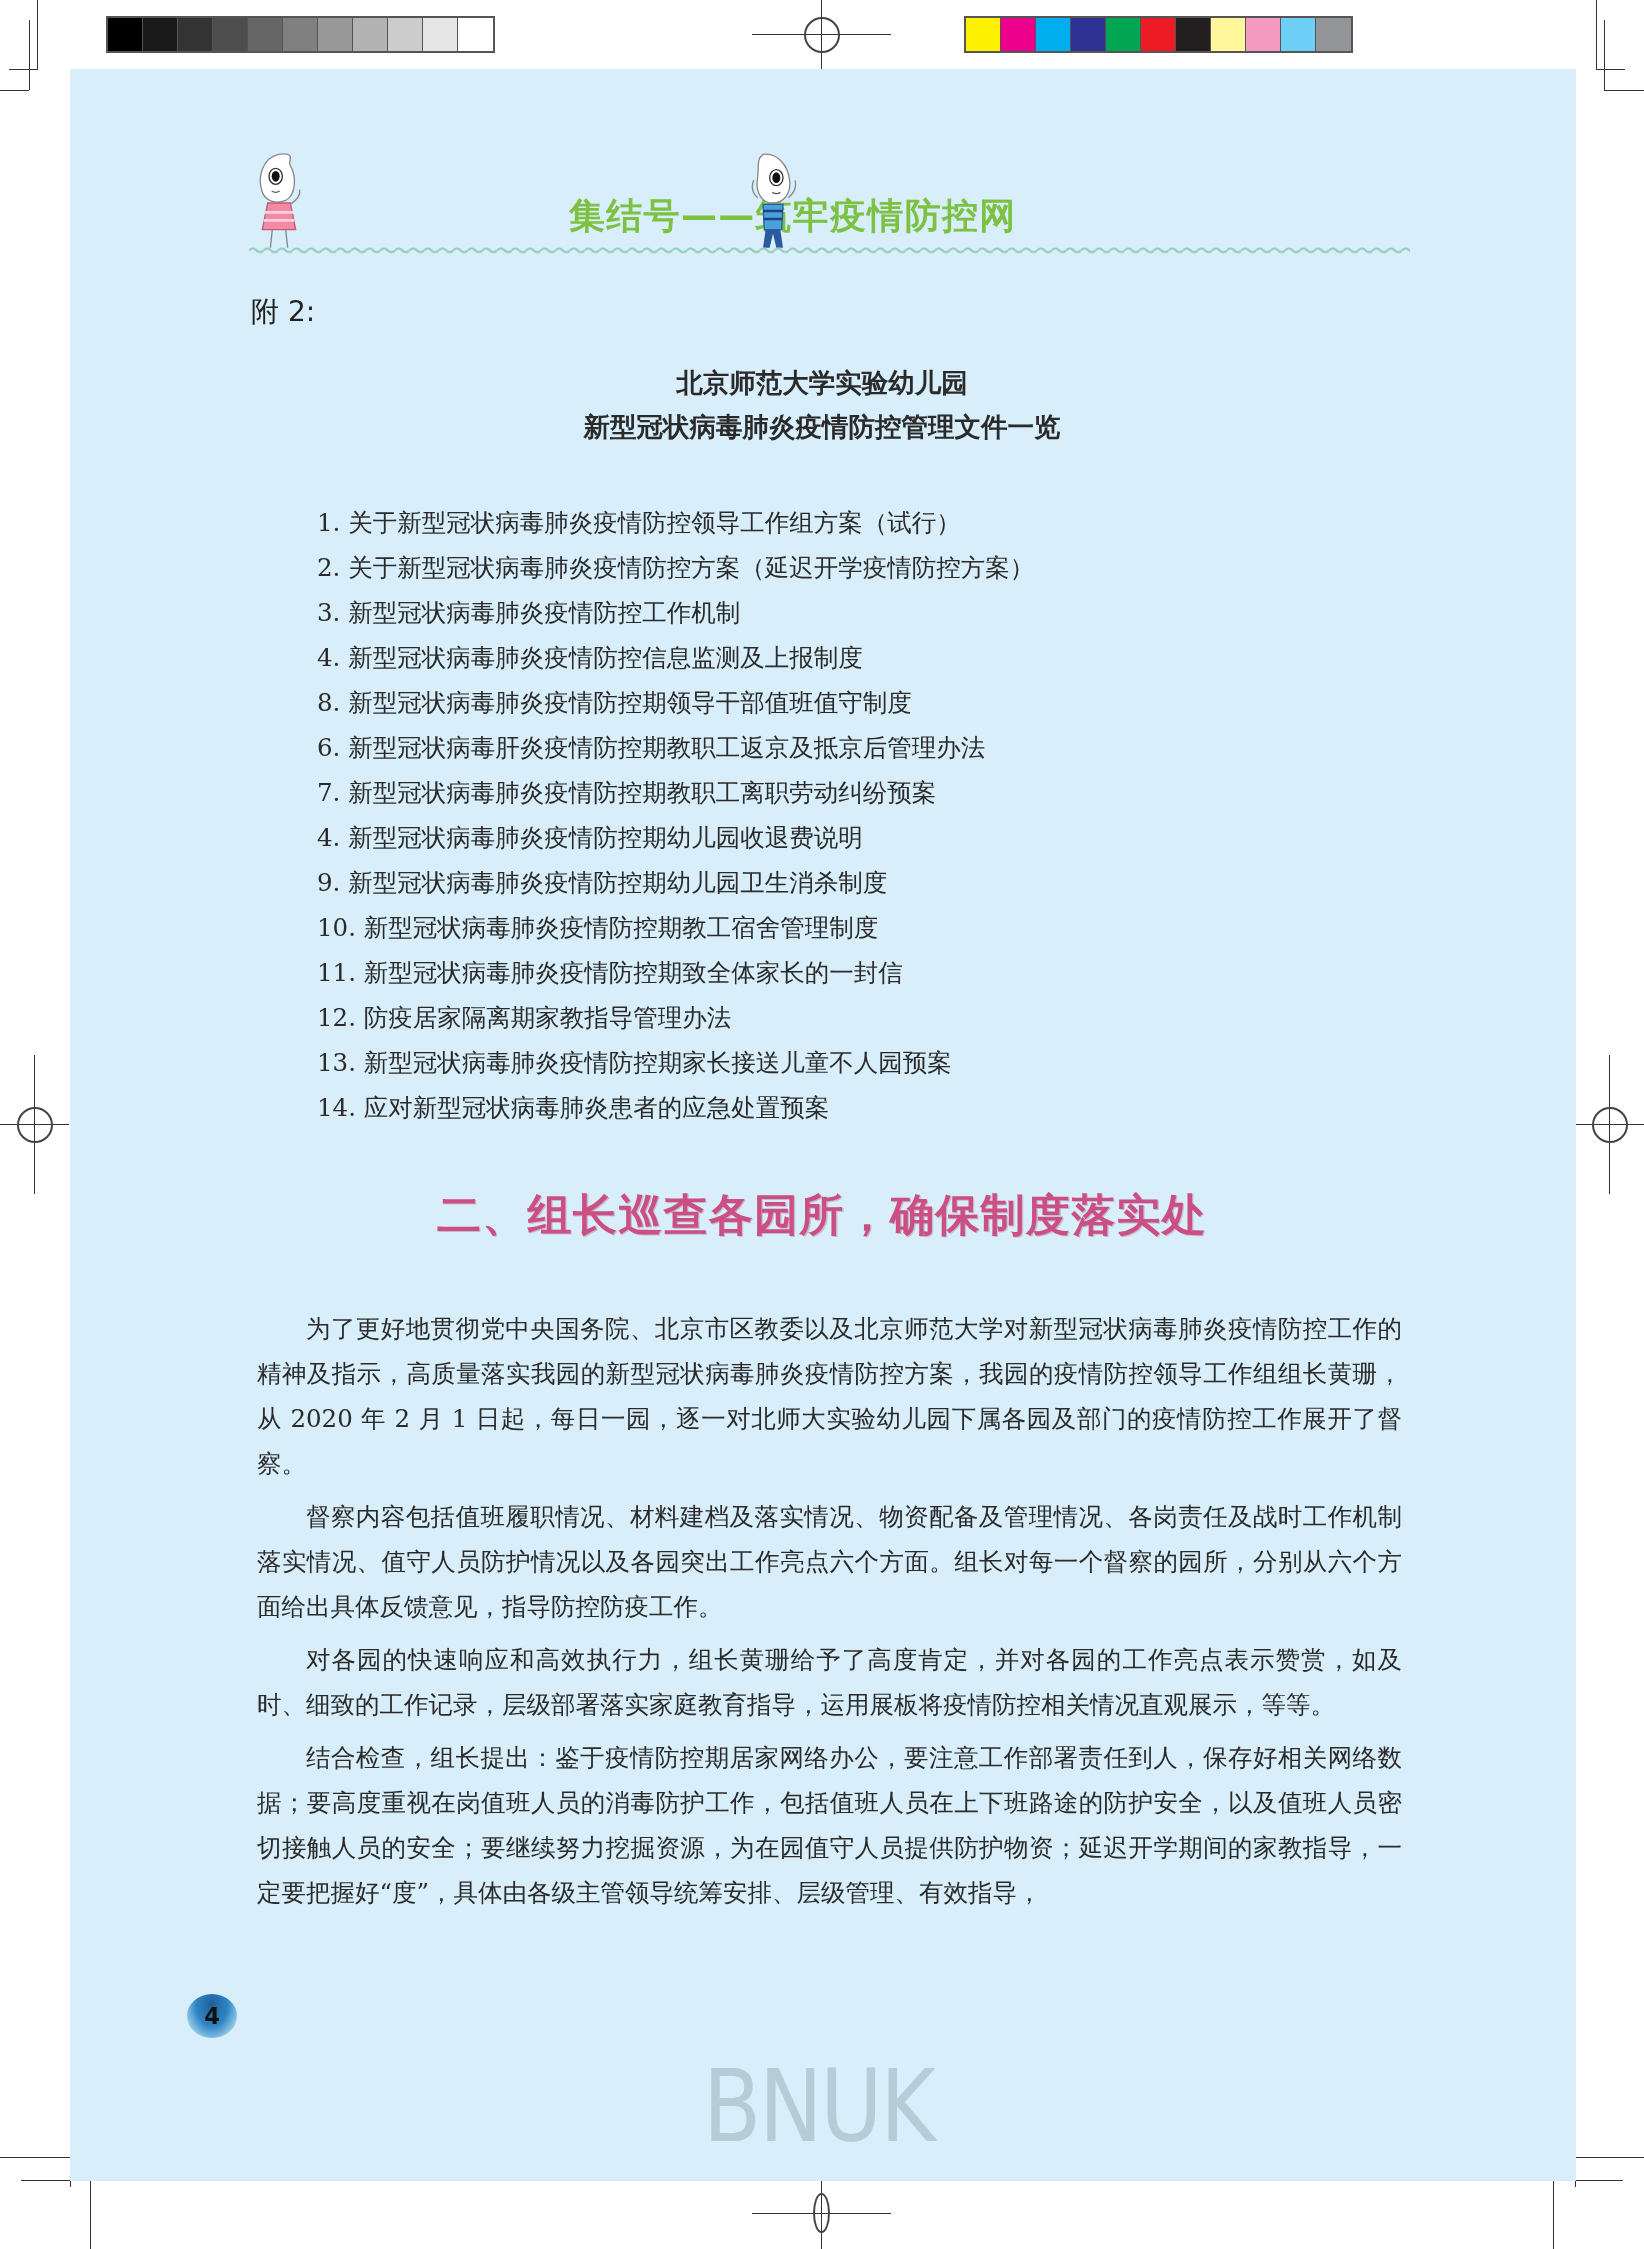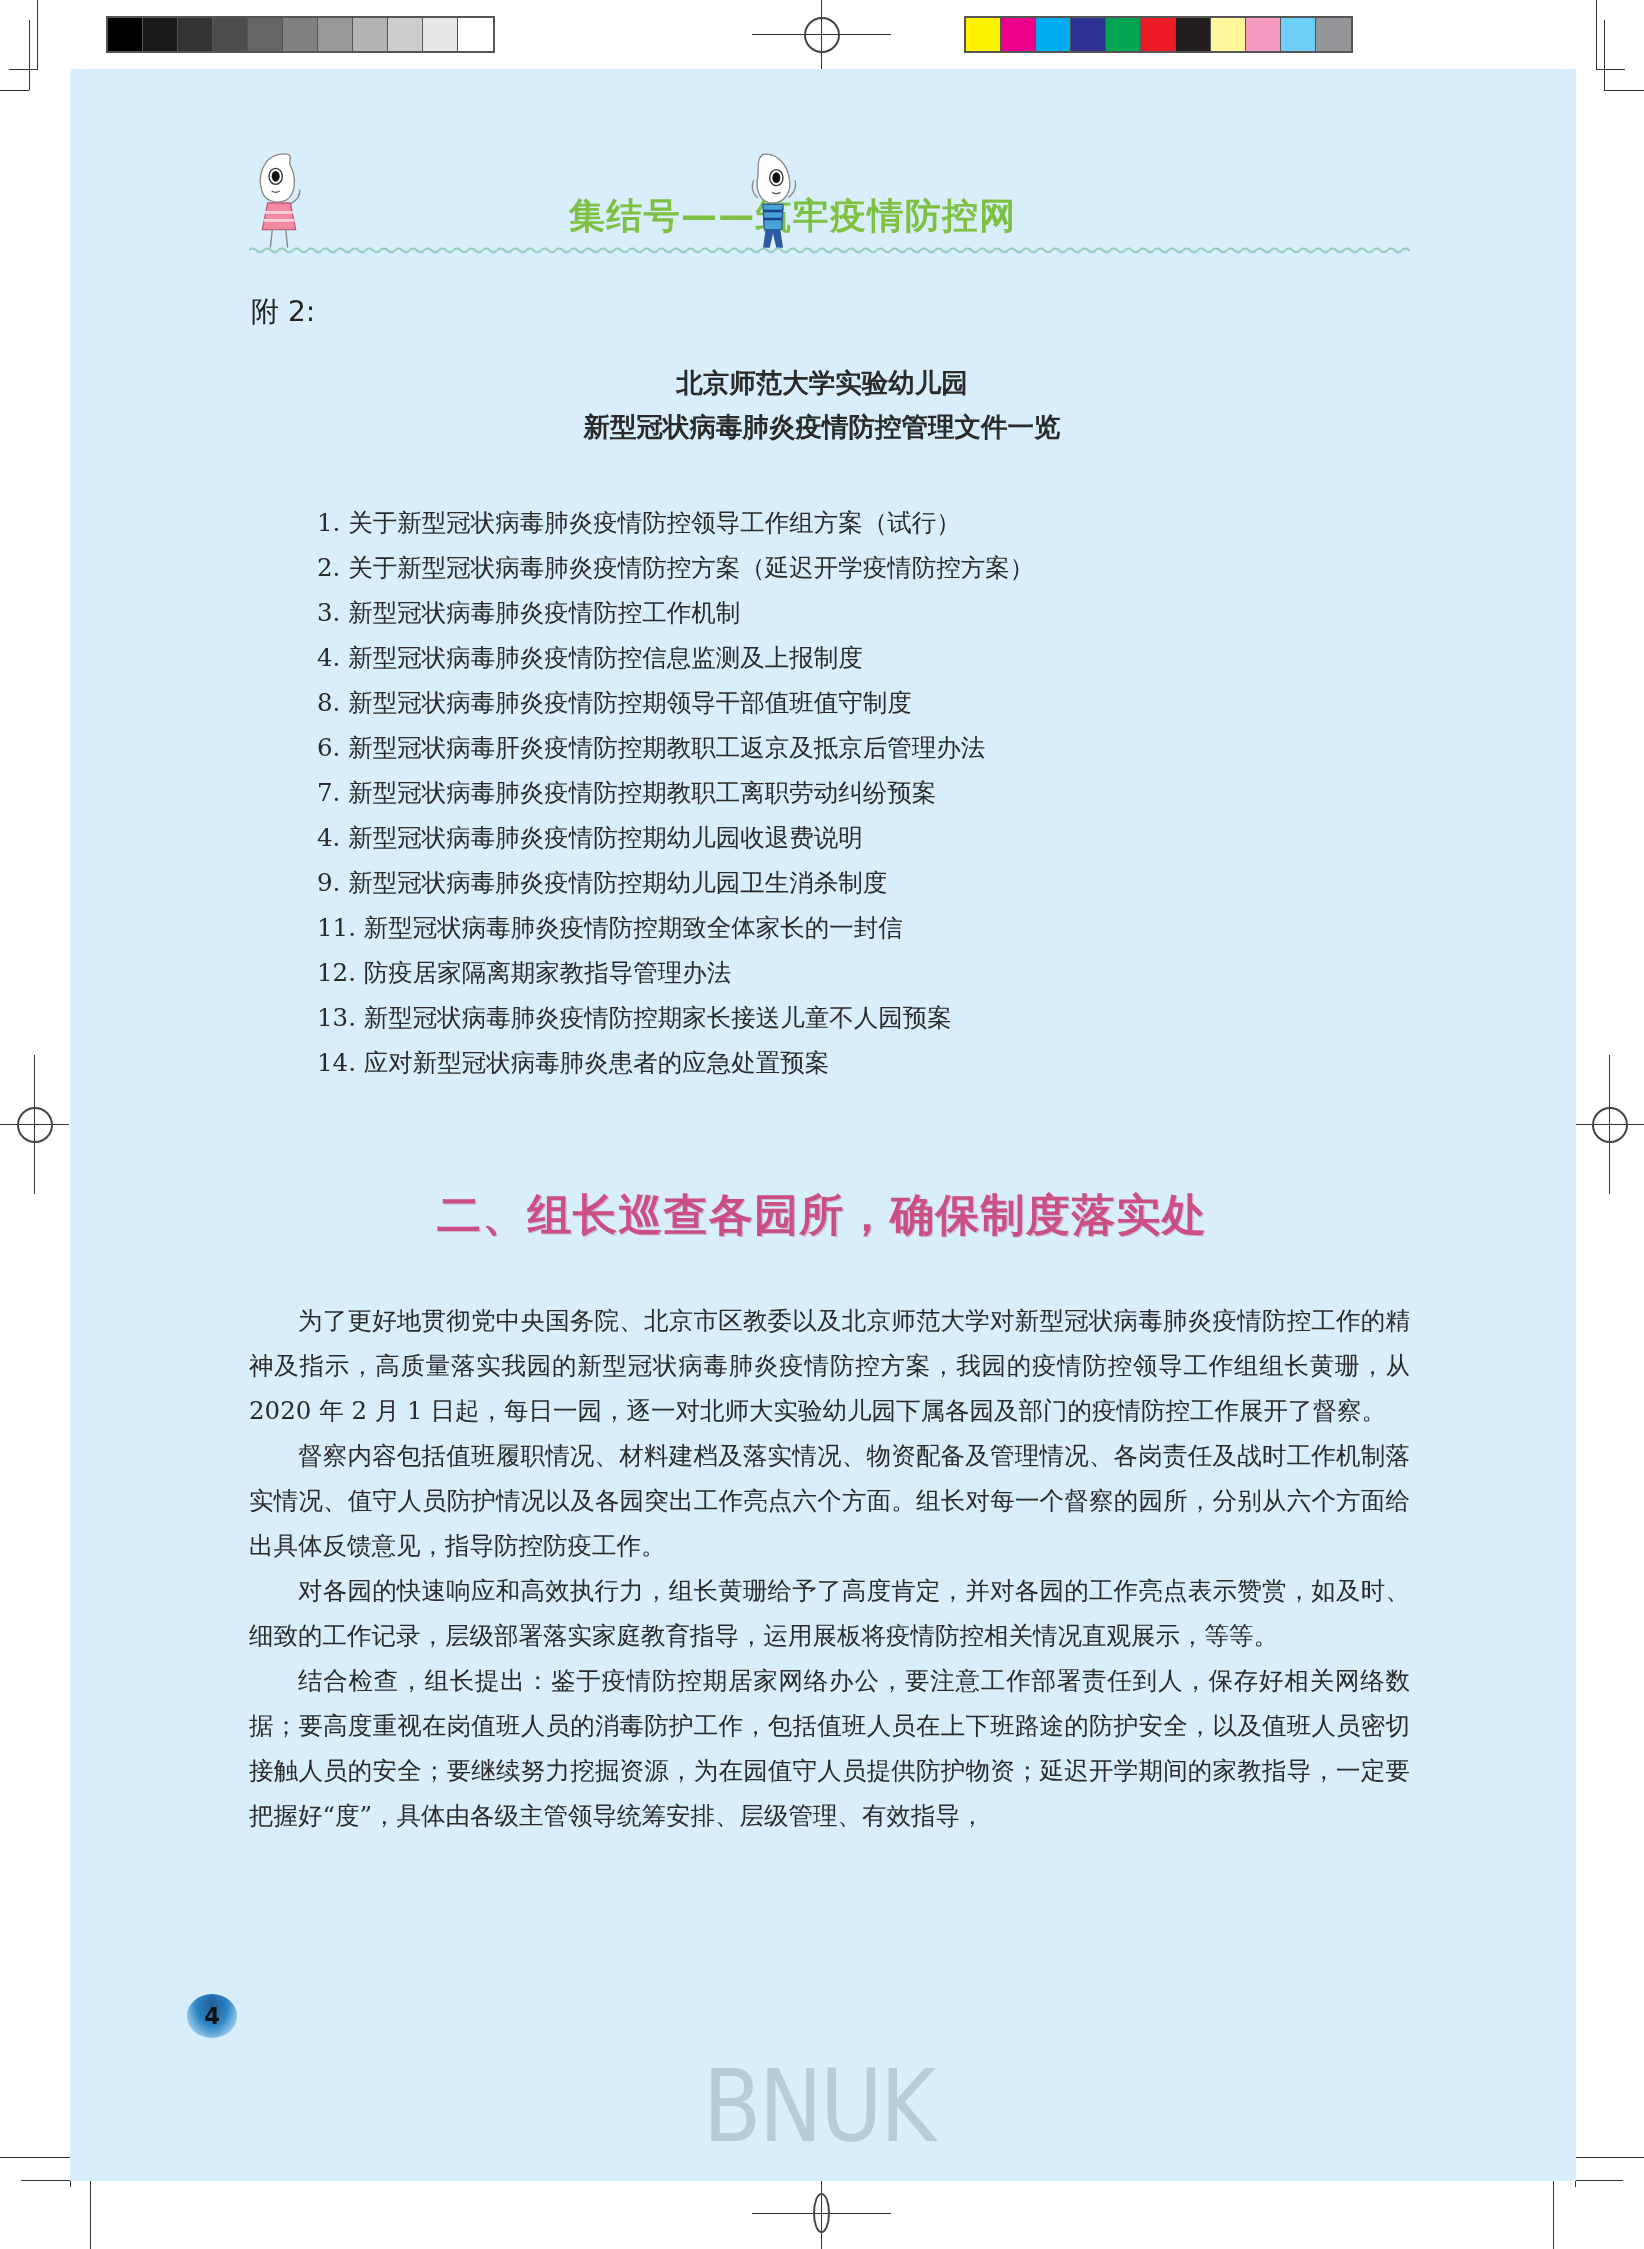--- a/index.html
+++ b/index.html
@@ -34,21 +34,21 @@
     font-size: 26.5px; font-weight: bold; color: #2a2a2a; }
 
   .doc-list { position: absolute; left: 303px; top: 486px; margin: 14px; padding: 0; list-style: none; }
   .doc-list li { font-size: 24.5px; line-height: 45px; height: 45px; white-space: nowrap; color: #2a2a2a; }
 
   .section-heading { position: absolute; left: 0; top: 1186px; width: 1644px; text-align: center;
     font-family: "DejaVu Serif", "Liberation Serif", serif; font-weight: bold; font-size: 44px; color: #cc4f83;
     text-shadow: 1.3px 1.3px 0 rgba(140,40,80,0.25); letter-spacing: 1.3px; }
 
   .body-text { position: absolute; left: 249px; top: 1298px; width: 1161px; }
-  .body-text p { margin: 0; font-size: 24.5px; line-height: 45px; text-indent: 49px; text-align: justify; color: #2a2a2a; }
+  .body-text p { margin: 8px; font-size: 24.5px; line-height: 45px; text-indent: 49px; text-align: justify; color: #2a2a2a; }
 
   .page-num { position: absolute; left: 187px; top: 1994px; width: 50px; height: 44px; border-radius: 50%;
     background: radial-gradient(ellipse at 50% 25%, #1f5f9a 0%, #2e85c4 45%, #9fd1ee 80%, #ffffff 100%);
     display: flex; align-items: center; justify-content: center; font-family: "DejaVu Sans", "Liberation Sans", sans-serif;
     font-weight: bold; font-size: 22.6px; color: #111; }
   .watermark { position: absolute; left: 703px; top: 2057px; font-family: "DejaVu Sans", "Liberation Sans", sans-serif;
     font-size: 100px; color: #b6cdd8; letter-spacing: -2.7px; transform: scaleX(0.85); transform-origin: left top; line-height: 1; }
 </style>
 </head>
 <body>
@@ -157,20 +157,21 @@
 <ol class="doc-list">
   <li>1. 关于新型冠状病毒肺炎疫情防控领导工作组方案（试行）</li>
   <li>2. 关于新型冠状病毒肺炎疫情防控方案（延迟开学疫情防控方案）</li>
   <li>3. 新型冠状病毒肺炎疫情防控工作机制</li>
   <li>4. 新型冠状病毒肺炎疫情防控信息监测及上报制度</li>
   <li>8. 新型冠状病毒肺炎疫情防控期领导干部值班值守制度</li>
   <li>6. 新型冠状病毒肝炎疫情防控期教职工返京及抵京后管理办法</li>
   <li>7. 新型冠状病毒肺炎疫情防控期教职工离职劳动纠纷预案</li>
   <li>4. 新型冠状病毒肺炎疫情防控期幼儿园收退费说明</li>
   <li>9. 新型冠状病毒肺炎疫情防控期幼儿园卫生消杀制度</li>
+  <li>10. 新型冠状病毒肺炎疫情防控期教工宿舍管理制度</li>
   <li>11. 新型冠状病毒肺炎疫情防控期致全体家长的一封信</li>
   <li>12. 防疫居家隔离期家教指导管理办法</li>
   <li>13. 新型冠状病毒肺炎疫情防控期家长接送儿童不人园预案</li>
   <li>14. 应对新型冠状病毒肺炎患者的应急处置预案</li>
 </ol>
 
 <div class="section-heading">二、组长巡查各园所，确保制度落实处</div>
 
 <div class="body-text">
   <p>为了更好地贯彻党中央国务院、北京市区教委以及北京师范大学对新型冠状病毒肺炎疫情防控工作的精神及指示，高质量落实我园的新型冠状病毒肺炎疫情防控方案，我园的疫情防控领导工作组组长黄珊，从 2020 年 2 月 1 日起，每日一园，逐一对北师大实验幼儿园下属各园及部门的疫情防控工作展开了督察。</p>

